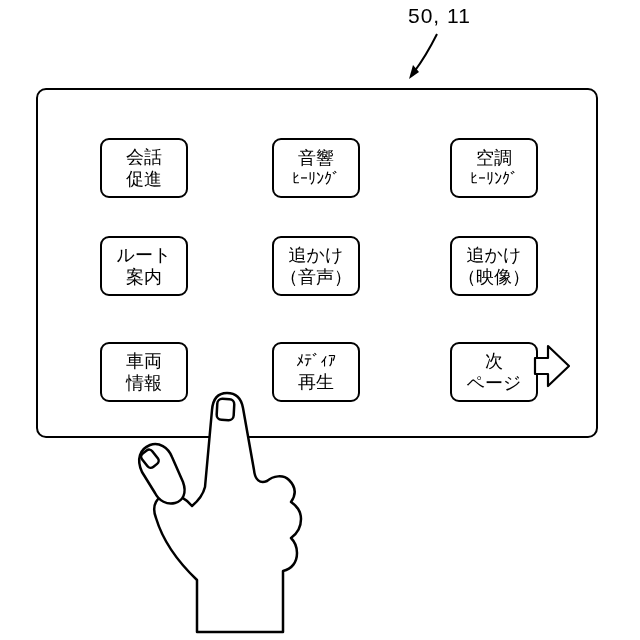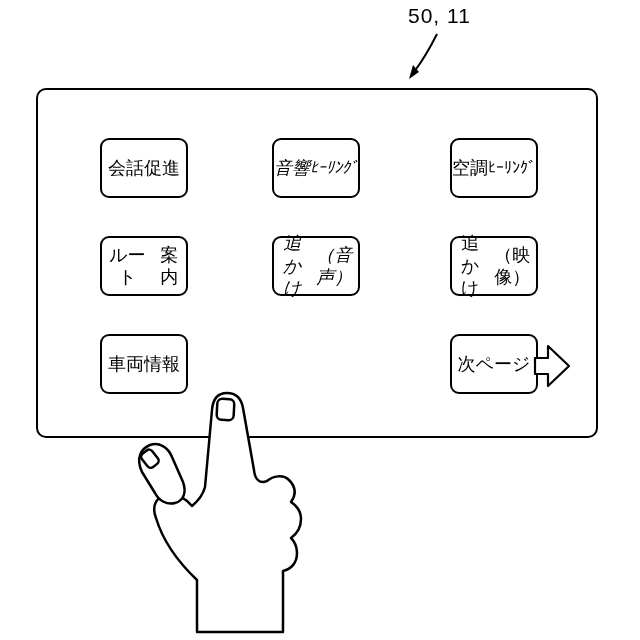--- a/index.html
+++ b/index.html
@@ -14,28 +14,28 @@
   }
   .panel{
     position:absolute;left:36px;top:88px;width:562px;height:350px;
     border:2.5px solid #000;border-radius:10px;background:#fff;
     box-sizing:border-box;
   }
   .btn{
     position:absolute;width:88px;height:60px;
     border:2.2px solid #000;border-radius:9px;background:#fff;
     box-sizing:border-box;
-    display:flex;flex-direction:row;align-items:center;justify-content:center;
+    display:flex;flex-direction:column;align-items:center;justify-content:center;
     font-size:18px;line-height:1.25;text-align:center;
     cursor:pointer;
   }
   .btn .l2-small{font-size:16px;text-align:right;}
   
-  .c1{left:62px;} .c2{left:234px;font-style:italic;} .c3{left:412px;}
-  .r1{top:48px;}  .r2{top:146px;}  .r3{top:244px;}
+  .c1{left:62px;} .c2{left:234px;} .c3{left:412px;}
+  .r1{top:48px;}  .r2{top:146px;}  .r3{top:252px;}
   .overlay{
     position:absolute;left:0;top:0;width:640px;height:640px;
     pointer-events:none;z-index:5;
   }
 </style>
 </head>
 <body>
 
 <div class="ref-label">50, 11</div>
 
@@ -63,20 +63,24 @@
     <span>（音声）</span>
   </div>
   <div class="btn c3 r2">
     <span>追かけ</span>
     <span>（映像）</span>
   </div>
 
   <div class="btn c1 r3">
     <span>車両</span>
     <span>情報</span>
+  </div>
+  <div class="btn c2 r3">
+    <span class="l2-small">ﾒﾃﾞｨｱ</span>
+    <span>再生</span>
   </div>
   <div class="btn c3 r3">
     <span>次</span>
     <span>ページ</span>
   </div>
 
 </div>
 
 <svg class="overlay" viewBox="0 0 640 640" xmlns="http://www.w3.org/2000/svg">
 

